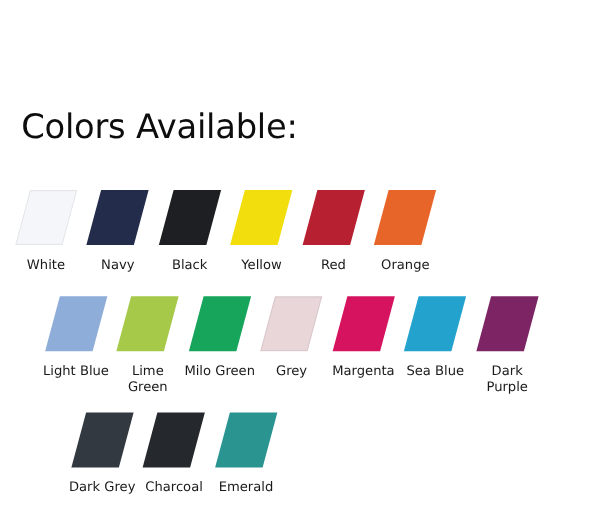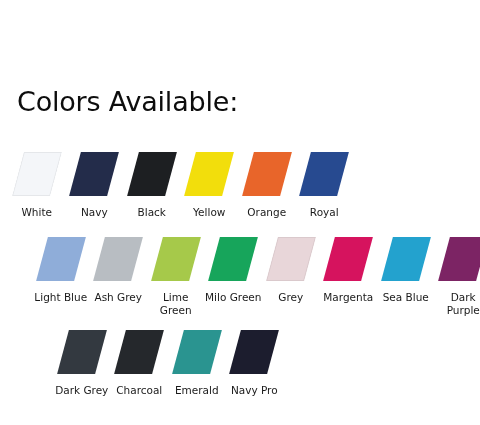--- a/index.html
+++ b/index.html
@@ -123,49 +123,43 @@
           <div class="label">Black</div>
         </div>
         <div class="cell">
           <div class="chip-wrap">
             <div class="chip" style="background: rgb(242, 222, 12);"></div>
           </div>
           <div class="label">Yellow</div>
         </div>
         <div class="cell">
           <div class="chip-wrap">
+            <div class="chip" style="background: rgb(183, 32, 48);"></div>
+          </div>
+          <div class="label">Red</div>
+        </div>
+        <div class="cell">
+          <div class="chip-wrap">
             <div class="chip" style="background: rgb(232, 101, 42);"></div>
           </div>
           <div class="label">Orange</div>
-        </div>
-        <div class="cell">
-          <div class="chip-wrap">
-            <div class="chip" style="background: rgb(39, 74, 144);"></div>
-          </div>
-          <div class="label">Royal</div>
         </div>
       </div>
   </div>
 
   <div class="swatch-grid" id="row2">
     <div class="row">
         <div class="cell">
           <div class="chip-wrap">
             <div class="chip" style="background: rgb(143, 173, 217);"></div>
           </div>
           <div class="label">Light Blue</div>
         </div>
         <div class="cell">
           <div class="chip-wrap">
-            <div class="chip heather" style="background: rgb(184, 189, 194);"></div>
-          </div>
-          <div class="label">Ash Grey</div>
-        </div>
-        <div class="cell">
-          <div class="chip-wrap">
             <div class="chip" style="background: rgb(166, 201, 74);"></div>
           </div>
           <div class="label">Lime Green</div>
         </div>
         <div class="cell">
           <div class="chip-wrap">
             <div class="chip texture-soft" style="background: rgb(23, 165, 91);"></div>
           </div>
           <div class="label">Milo Green</div>
         </div>
@@ -209,22 +203,16 @@
             <div class="chip texture-soft" style="background: rgb(37, 40, 44);"></div>
           </div>
           <div class="label">Charcoal</div>
         </div>
         <div class="cell">
           <div class="chip-wrap">
             <div class="chip" style="background: rgb(42, 148, 144);"></div>
           </div>
           <div class="label">Emerald</div>
         </div>
-        <div class="cell">
-          <div class="chip-wrap">
-            <div class="chip" style="background: rgb(28, 29, 46);"></div>
-          </div>
-          <div class="label">Navy Pro</div>
-        </div>
       </div>
   </div>
 
 </div>
 
 </body></html>

